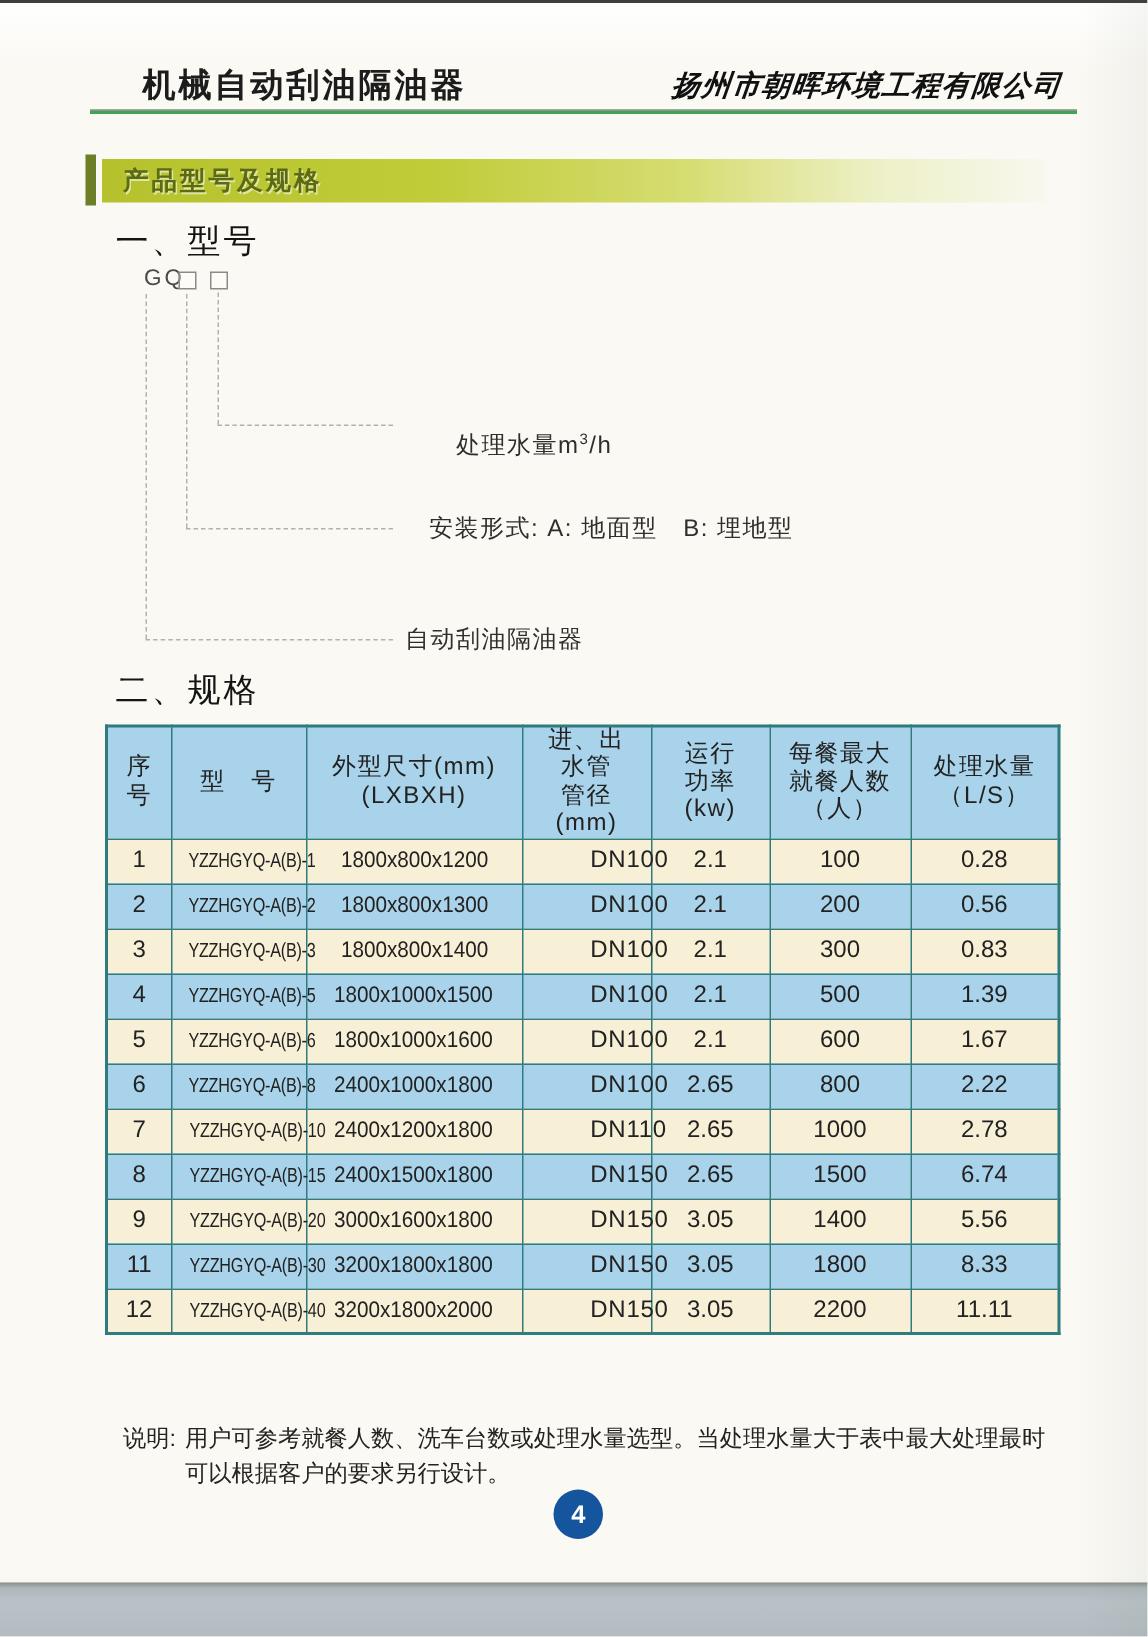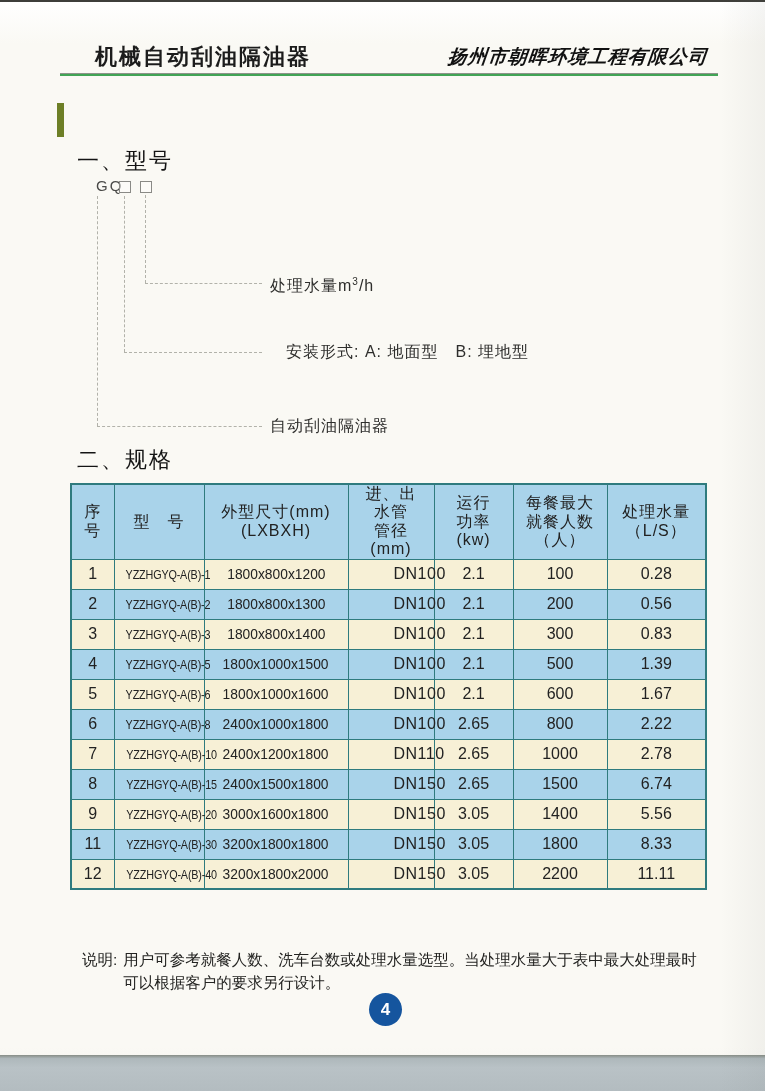--- a/index.html
+++ b/index.html
@@ -77,21 +77,21 @@
   .box2{left:140px;top:181px;}
   .vdash{position:absolute;width:0;border-left:1px dashed #b2b2aa;}
   .v1{left:97px;top:196px;height:230px;}
   .v2{left:124px;top:196px;height:156px;}
   .v3{left:145px;top:195px;height:88px;}
   .hdash{position:absolute;height:0;border-top:1px dashed #b2b2aa;}
   .h3{left:145px;top:283px;width:117px;}
   .h2{left:124px;top:352px;width:138px;}
   .h1{left:97px;top:426px;width:165px;}
   .diag-label{position:absolute;left:270px;font-size:16px;color:#2e2e2c;letter-spacing:1px;}
-  .dl-capacity{top:276px;}
+  .dl-capacity{top:287px;margin-left:34px;}
   .dl-install{top:342px;margin-left:16px;}
   .dl-product{top:416px;}
   .diag-label sup{font-size:10px;}
 
   
   table.spec{
     position:absolute;left:70px;top:483px;width:635px;
     border-collapse:collapse;table-layout:fixed;
     border:2px solid var(--table-border);
   }
@@ -132,20 +132,23 @@
 <body>
 
 <div class="page">
   <div class="top-edge"></div>
 
   <div class="doc-title">机械自动刮油隔油器</div>
   <div class="company">扬州市朝晖环境工程有限公司</div>
   <div class="header-rule"></div>
 
   <div class="banner-bar"></div>
+  <div class="banner">
+    <span class="banner-label">产品型号及规格</span>
+  </div>
 
   <div class="sec-heading sec-model">一、型号</div>
 
   <div class="gq-code">GQ</div>
   <div class="ph-box box1"></div>
   <div class="ph-box box2"></div>
 
   <div class="vdash v1"></div>
   <div class="vdash v2"></div>
   <div class="vdash v3"></div>

